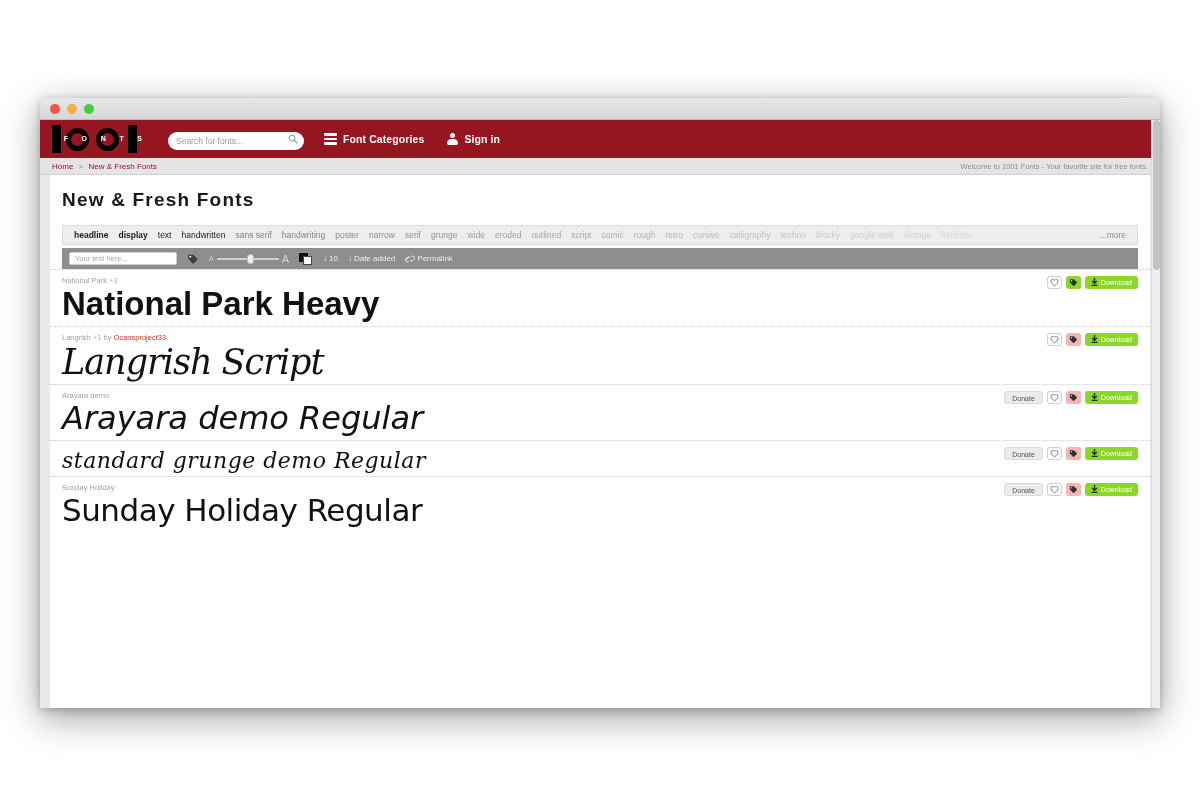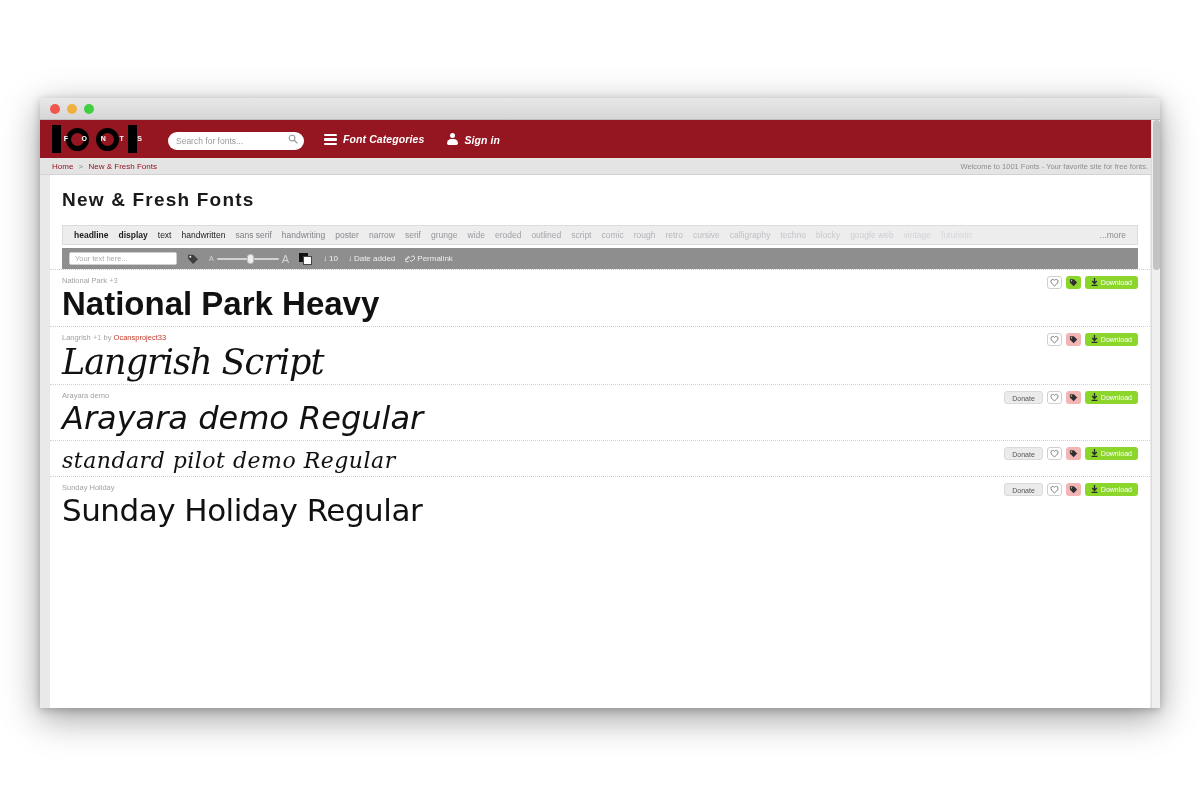--- a/index.html
+++ b/index.html
@@ -98,25 +98,24 @@
     padding: 0 20px 0 8px;
     font-family: "Liberation Sans", sans-serif;
   }
   #search-input::placeholder { color: #999; }
   #search-icon-btn {
     position: absolute; right: 6px; top: 4px;
     width: 10px; height: 10px; opacity: .55;
   }
 
   .hdr-link {
-    display: flex; align-items: flex-end; gap: 6px;
+    display: flex; align-items: center; gap: 6px;
     color: #fff; font-size: 10.5px; font-weight: bold;
     margin-right: 22px;
     letter-spacing: .1px;
-    font-style: italic;
   }
   .hamburger { display: flex; flex-direction: column; gap: 2px; width: 13px; }
   .hamburger i { display: block; height: 2.5px; background: #fff; border-radius: 1px; }
   .person-icon { width: 12px; height: 13px; position: relative; }
   .person-icon .head { position: absolute; top: 0; left: 3.5px; width: 5px; height: 5px; border-radius: 50%; background: #fff; }
   .person-icon .body { position: absolute; bottom: 1px; left: 0.5px; width: 11px; height: 6px; border-radius: 5px 5px 2px 2px; background: #fff; }
 
   
   #breadcrumb-bar {
     height: 17px;
@@ -499,21 +498,21 @@
               </div>
               <div class="btn-download">
                 <span><svg width="7" height="8" viewBox="0 0 10 12">
                     <path d="M5 0v7M1.6 4.6L5 8.2l3.4-3.6M.6 11h8.8" stroke="#2a2a2a" stroke-width="2" fill="none"></path>
                   </svg></span>
                 <span>Download</span>
               </div>
             </div>
           </div>
           <div class="font-row">
-            <div class="specimen sp-thin">standard pilot demo Regular</div>
+            <div class="specimen sp-thin">standard grunge demo Regular</div>
             <div class="row-actions">
               <div class="btn-donate">Donate</div>
               <div class="btn-icon btn-heart">
                 <svg width="9" height="9" viewBox="0 0 16 16">
                   <path d="M8 14S1.6 9.9 1.6 5.9A3.4 3.4 0 018 4.3a3.4 3.4 0 016.4 1.6C14.4 9.9 8 14 8 14z" fill="none" stroke="#6a6a6a" stroke-width="1.5"></path>
                 </svg>
               </div>
               <div class="btn-icon btn-tag-pink">
                 <svg width="9" height="9" viewBox="0 0 16 16">
                   <path d="M1.5 2.2h7l6 6-6.3 6.3-6.7-6.7z" fill="#2f2f2f"></path>

